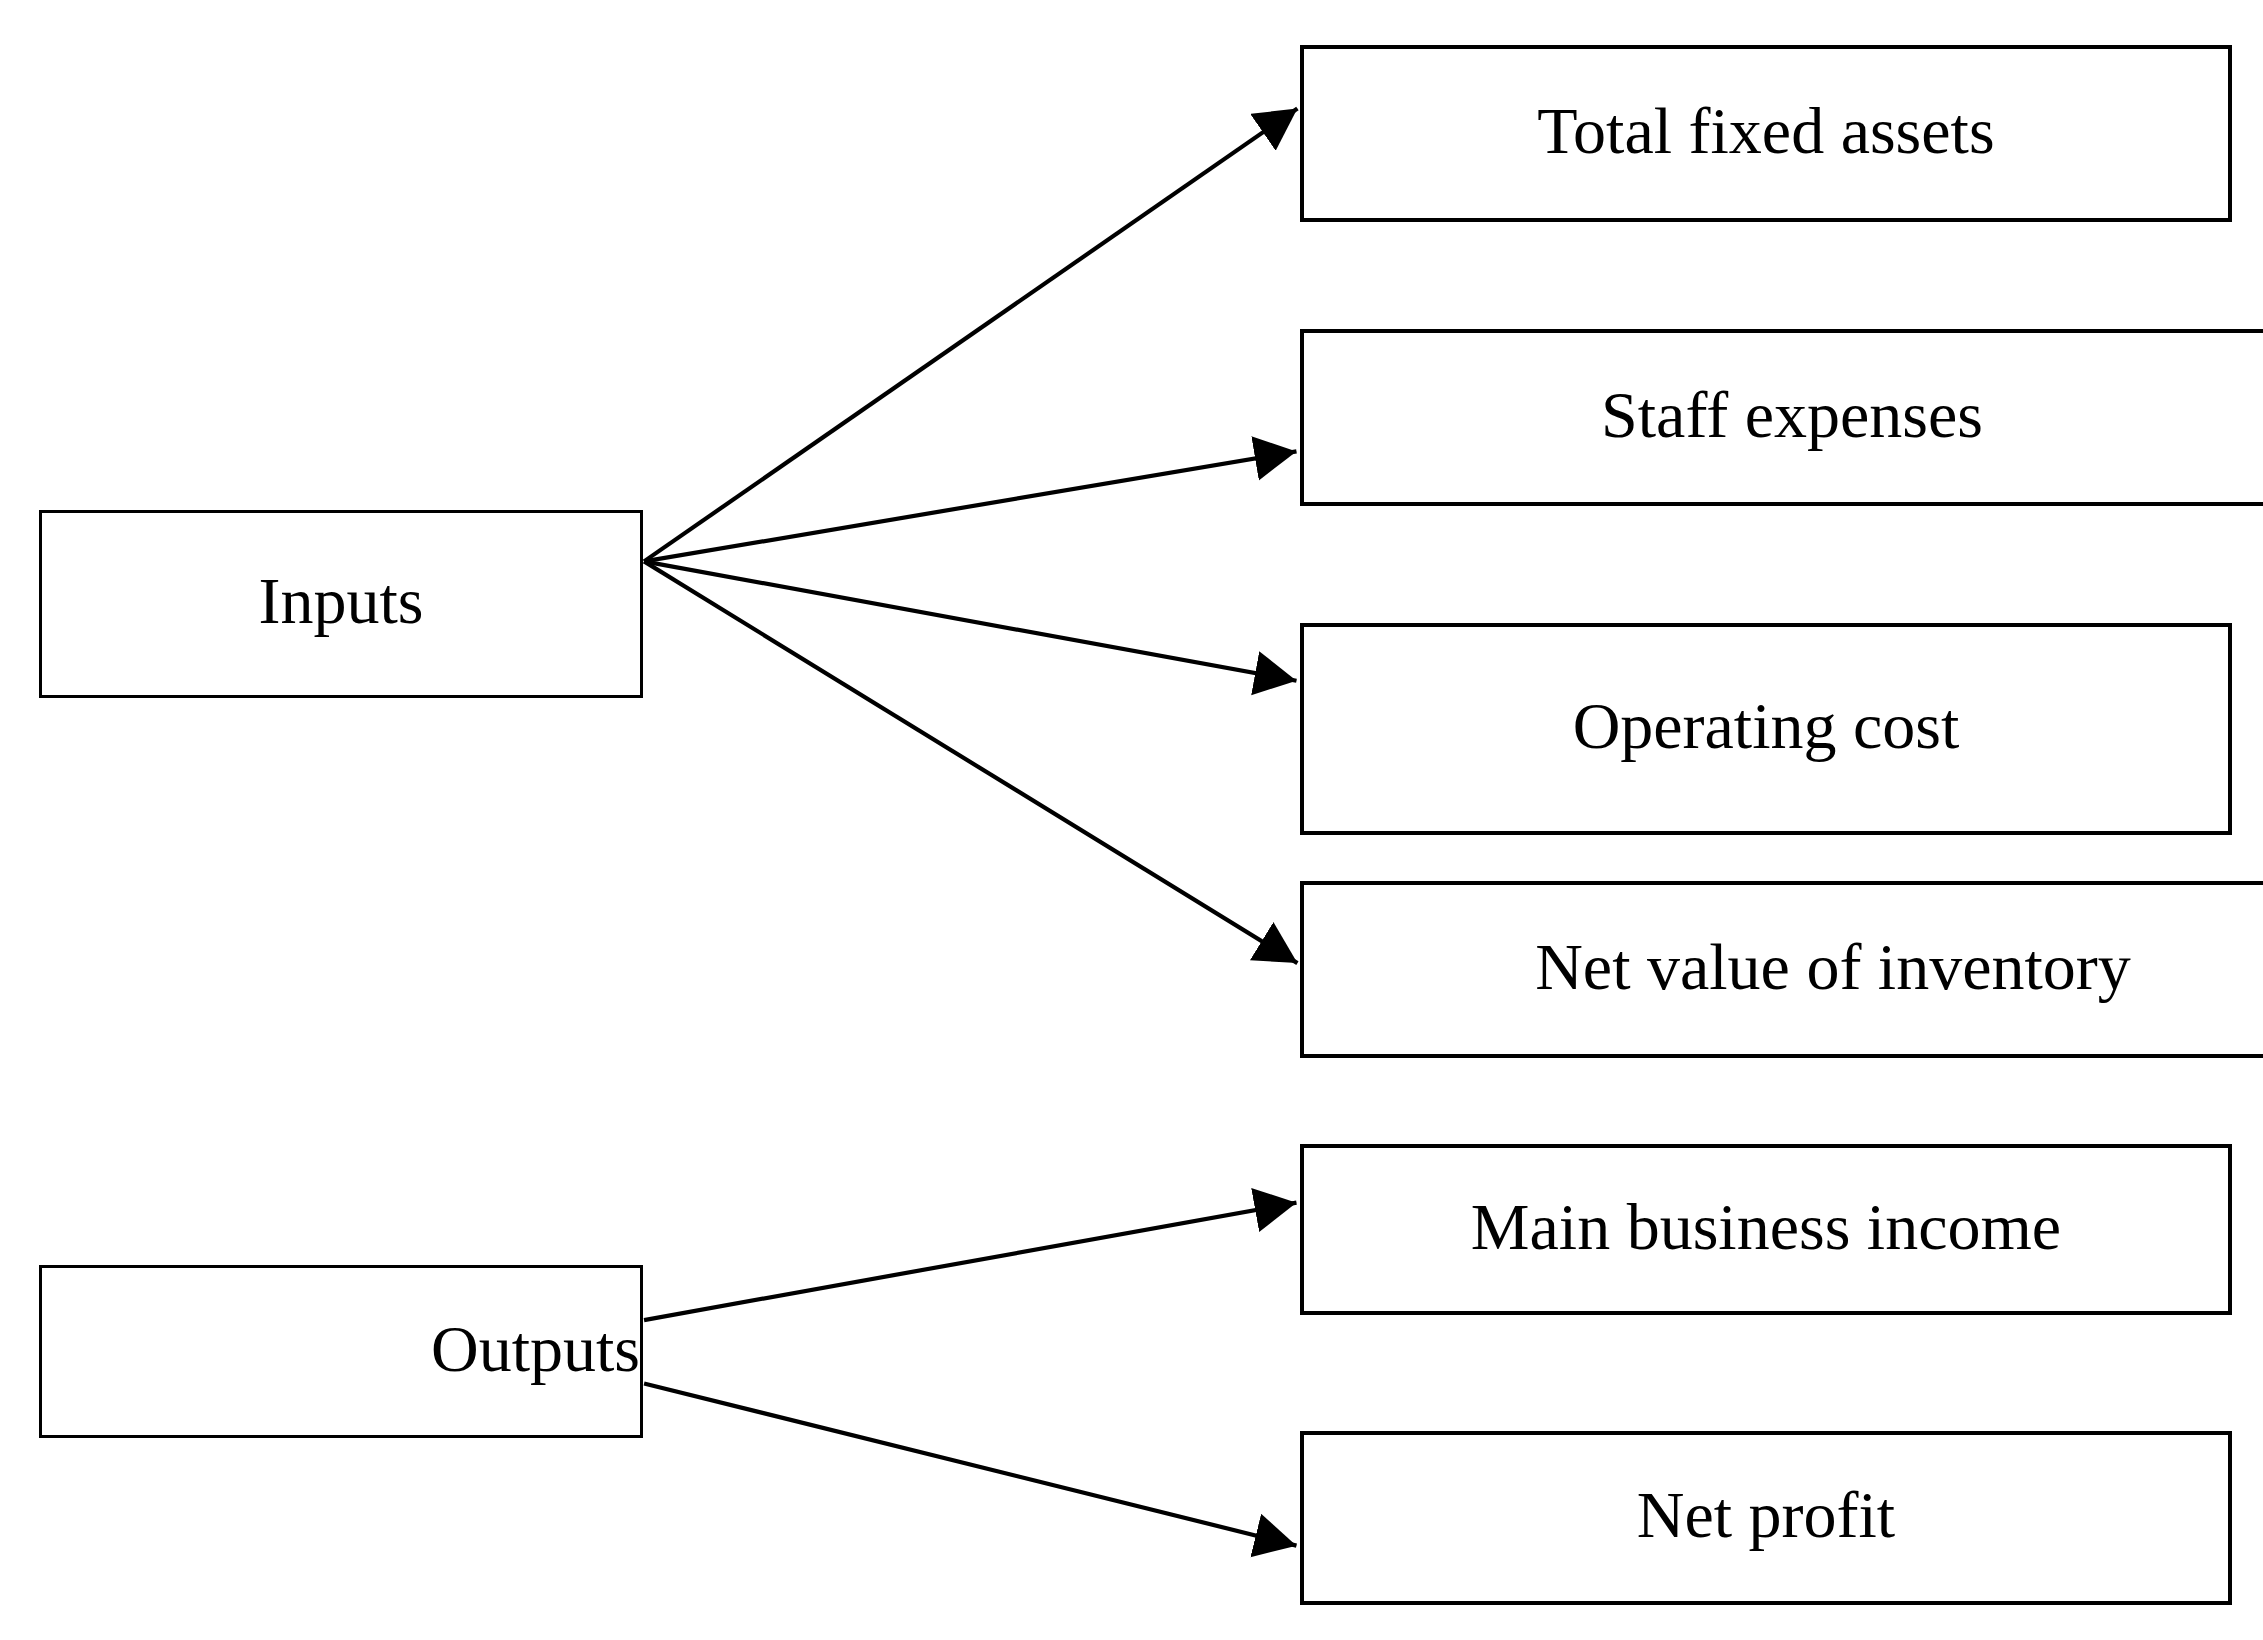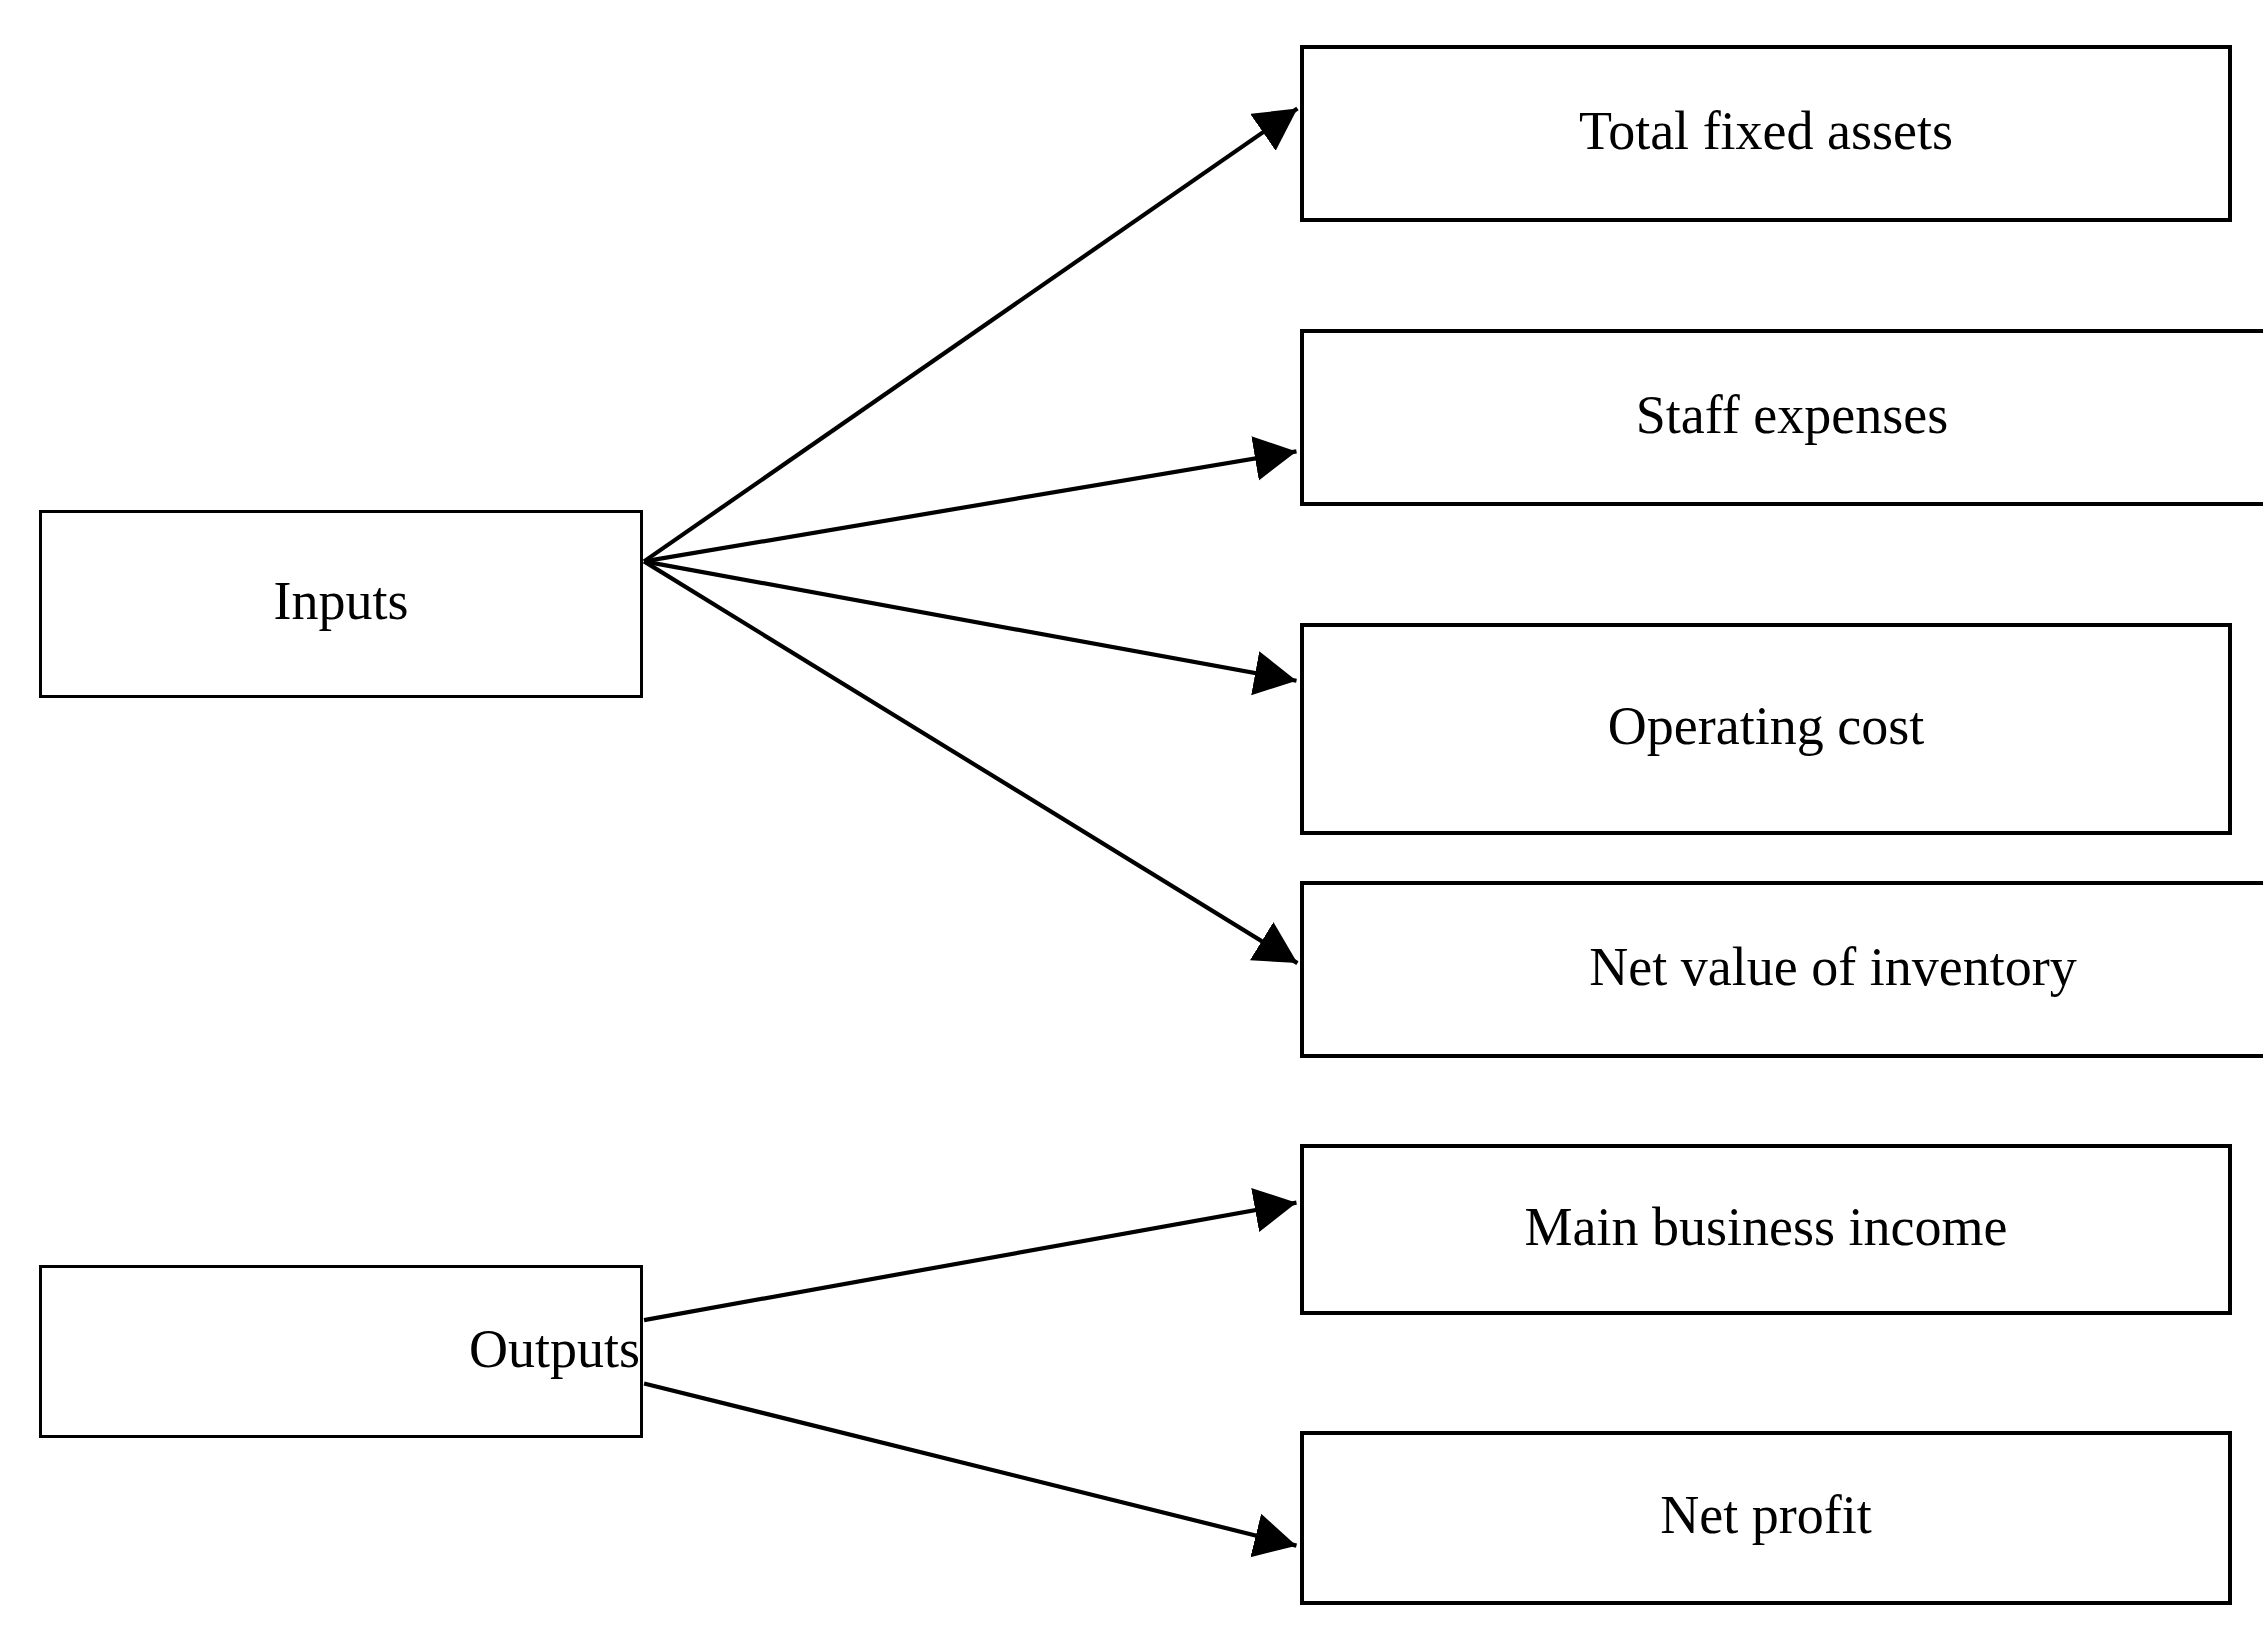--- a/index.html
+++ b/index.html
@@ -30,21 +30,21 @@
   .node {
     position: absolute;
     box-sizing: border-box;
     background: #ffffff;
     border: 4.7px solid #000000;
     display: flex;
     align-items: center;
     justify-content: center;
   }
   .node .label {
-    font-size: 54px;
+    font-size: 66px;
     line-height: 1;
     color: #000000;
     white-space: nowrap;
     padding-bottom: 5.6px;
   }
   
   .node-inputs               { left: 39px;   top: 510px;  width: 604px;  height: 188px; border-width: 3.7px; }
   .node-outputs              { left: 39px;   top: 1265px; width: 604px;  height: 173px; border-width: 3.7px; justify-content: flex-end; }
   .node-total-fixed-assets   { left: 1300px; top: 45px;   width: 932px; height: 177px; }
   .node-staff-expenses       { left: 1300px; top: 329px;  width: 984px; height: 177px; }

